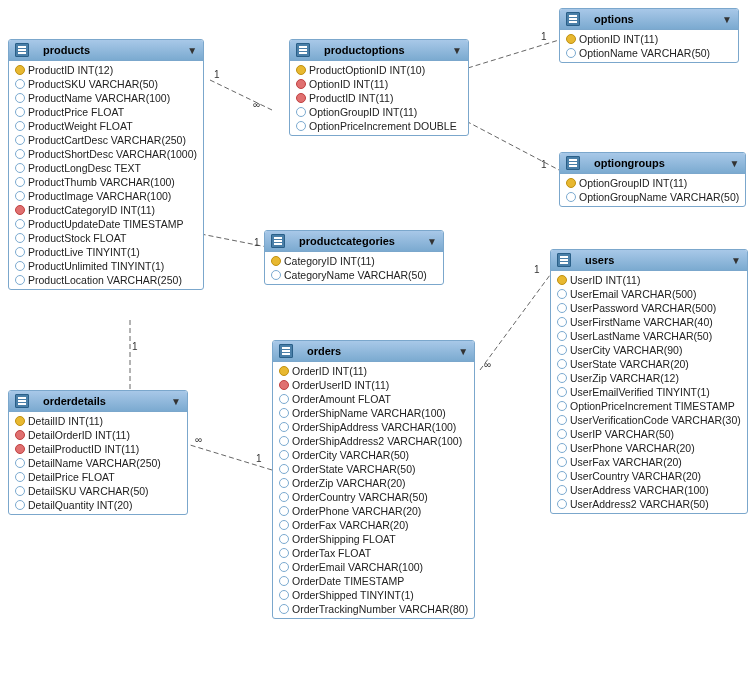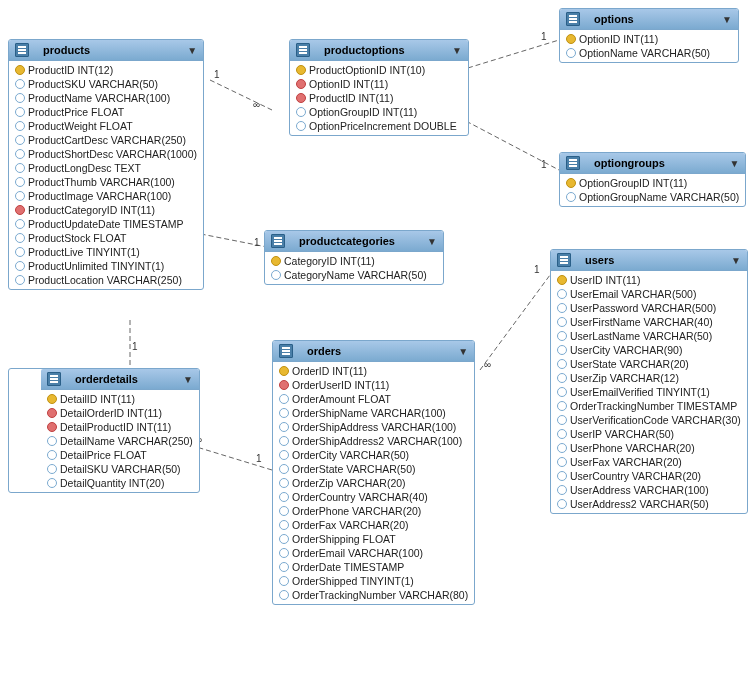--- a/index.html
+++ b/index.html
@@ -347,36 +347,40 @@
           <div class="db-field">
             <span class="field-icon regular"></span>
             <span class="field-text">OrderState VARCHAR(50)</span>
           </div>
           <div class="db-field">
             <span class="field-icon regular"></span>
             <span class="field-text">OrderZip VARCHAR(20)</span>
           </div>
           <div class="db-field">
             <span class="field-icon regular"></span>
-            <span class="field-text">OrderCountry VARCHAR(40)</span>
+            <span class="field-text">OrderCountry VARCHAR(50)</span>
           </div>
           <div class="db-field">
             <span class="field-icon regular"></span>
             <span class="field-text">OrderPhone VARCHAR(20)</span>
           </div>
           <div class="db-field">
             <span class="field-icon regular"></span>
             <span class="field-text">OrderFax VARCHAR(20)</span>
           </div>
           <div class="db-field">
             <span class="field-icon regular"></span>
             <span class="field-text">OrderShipping FLOAT</span>
           </div>
           <div class="db-field">
             <span class="field-icon regular"></span>
+            <span class="field-text">OrderTax FLOAT</span>
+          </div>
+          <div class="db-field">
+            <span class="field-icon regular"></span>
             <span class="field-text">OrderEmail VARCHAR(100)</span>
           </div>
           <div class="db-field">
             <span class="field-icon regular"></span>
             <span class="field-text">OrderDate TIMESTAMP</span>
           </div>
           <div class="db-field">
             <span class="field-icon regular"></span>
             <span class="field-text">OrderShipped TINYINT(1)</span>
           </div>
@@ -424,21 +428,21 @@
           <div class="db-field">
             <span class="field-icon regular"></span>
             <span class="field-text">UserZip VARCHAR(12)</span>
           </div>
           <div class="db-field">
             <span class="field-icon regular"></span>
             <span class="field-text">UserEmailVerified TINYINT(1)</span>
           </div>
           <div class="db-field">
             <span class="field-icon regular"></span>
-            <span class="field-text">OrderTrackingNumber TIMESTAMP</span>
+            <span class="field-text">OptionPriceIncrement TIMESTAMP</span>
           </div>
           <div class="db-field">
             <span class="field-icon regular"></span>
             <span class="field-text">UserVerificationCode VARCHAR(30)</span>
           </div>
           <div class="db-field">
             <span class="field-icon regular"></span>
             <span class="field-text">UserIP VARCHAR(50)</span>
           </div>
           <div class="db-field">
@@ -456,21 +460,21 @@
           <div class="db-field">
             <span class="field-icon regular"></span>
             <span class="field-text">UserAddress VARCHAR(100)</span>
           </div>
           <div class="db-field">
             <span class="field-icon regular"></span>
             <span class="field-text">UserAddress2 VARCHAR(50)</span>
           </div>
         </div>
       </div>
-      <div class="db-table" style="left: 8px; top: 368px; padding-left: 32px;">
+      <div class="db-table" style="left: 8px; top: 390px;">
         <div class="db-table-header">
           <span class="table-icon"></span>
           <span class="table-name">orderdetails</span>
           <span class="expand-icon">▼</span>
         </div>
         <div class="db-table-body">
           <div class="db-field">
             <span class="field-icon pk"></span>
             <span class="field-text">DetailID INT(11)</span>
           </div>

